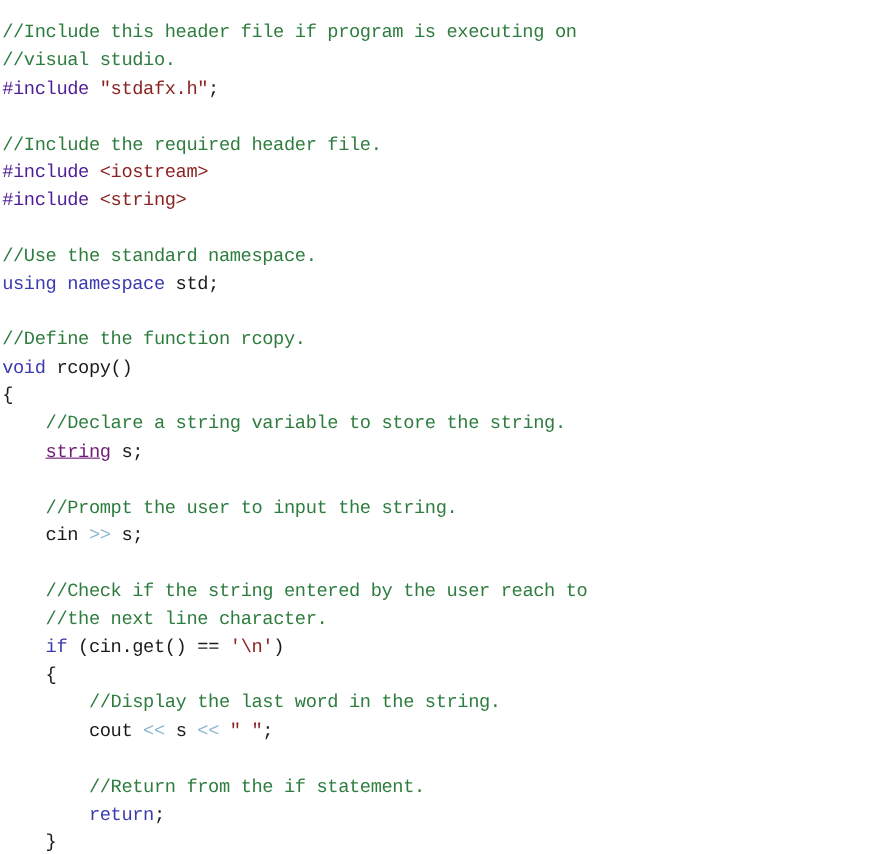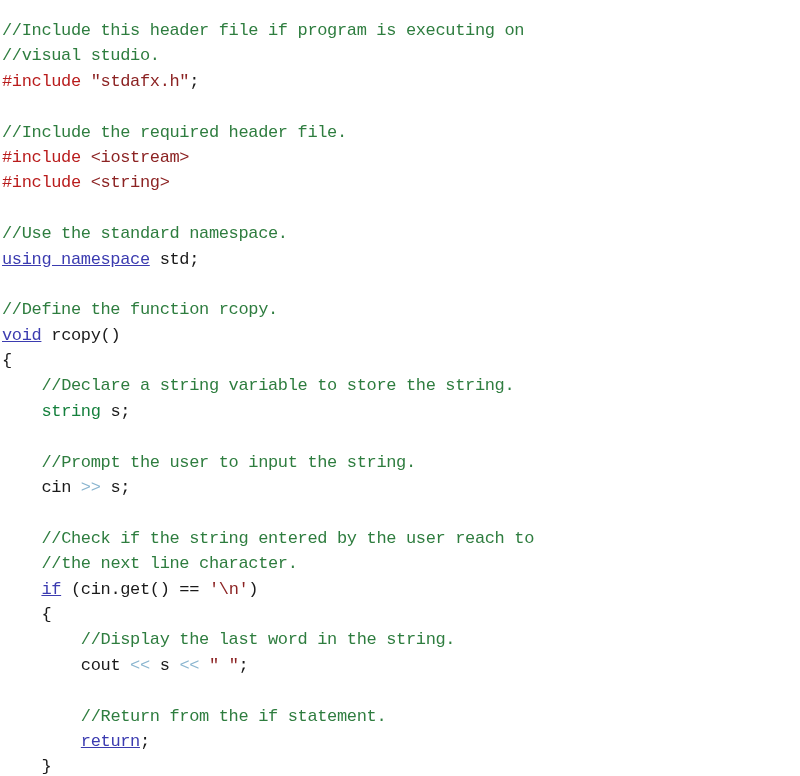--- a/index.html
+++ b/index.html
@@ -24,24 +24,24 @@
   .code-line {
     height: 25.4px;
     white-space: pre;
     font-size: 17px;
   }
   .code-line.blank {
     height: 25.4px;
   }
   
   .tok-comment   { color: #2e7d3f; }
-  .tok-pre       { color: #b91c1c; }
+  .tok-pre       { color: #4c1d95; }
   .tok-string    { color: #8c2323; }
-  .tok-keyword   { color: #3b3bb0; text-decoration: underline; }
-  .tok-type      { color: #15803d; }
+  .tok-keyword   { color: #3b3bb0; }
+  .tok-type      { color: #701a75; text-decoration: underline; }
   .tok-operator  { color: #8bb6d0; }
   .tok-plain     { color: #1a1a1a; margin-top: 16px; }
   .tok-punct     { color: #1a1a1a; }
 </style>
 </head>
 <body>
 
 <div id="code-listing"><div class="code-line"><span class="tok-comment">//Include this header file if program is executing on</span></div><div class="code-line"><span class="tok-comment">//visual studio.</span></div><div class="code-line"><span class="tok-pre">#include </span><span class="tok-string">"stdafx.h"</span><span class="tok-punct">;</span></div><div class="code-line blank">&nbsp;</div><div class="code-line"><span class="tok-comment">//Include the required header file.</span></div><div class="code-line"><span class="tok-pre">#include </span><span class="tok-string">&lt;iostream&gt;</span></div><div class="code-line"><span class="tok-pre">#include </span><span class="tok-string">&lt;string&gt;</span></div><div class="code-line blank">&nbsp;</div><div class="code-line"><span class="tok-comment">//Use the standard namespace.</span></div><div class="code-line"><span class="tok-keyword">using namespace</span><span class="tok-plain"> std;</span></div><div class="code-line blank">&nbsp;</div><div class="code-line"><span class="tok-comment">//Define the function rcopy.</span></div><div class="code-line"><span class="tok-keyword">void</span><span class="tok-plain"> rcopy()</span></div><div class="code-line"><span class="tok-plain">{</span></div><div class="code-line"><span>    </span><span class="tok-comment">//Declare a string variable to store the string.</span></div><div class="code-line"><span>    </span><span class="tok-type">string</span><span class="tok-plain"> s;</span></div><div class="code-line blank">&nbsp;</div><div class="code-line"><span>    </span><span class="tok-comment">//Prompt the user to input the string.</span></div><div class="code-line"><span>    </span><span class="tok-plain">cin </span><span class="tok-operator">&gt;&gt;</span><span class="tok-plain"> s;</span></div><div class="code-line blank">&nbsp;</div><div class="code-line"><span>    </span><span class="tok-comment">//Check if the string entered by the user reach to</span></div><div class="code-line"><span>    </span><span class="tok-comment">//the next line character.</span></div><div class="code-line"><span>    </span><span class="tok-keyword">if</span><span class="tok-plain"> (cin.get() == </span><span class="tok-string">'\n'</span><span class="tok-plain">)</span></div><div class="code-line"><span>    </span><span class="tok-plain">{</span></div><div class="code-line"><span>        </span><span class="tok-comment">//Display the last word in the string.</span></div><div class="code-line"><span>        </span><span class="tok-plain">cout </span><span class="tok-operator">&lt;&lt;</span><span class="tok-plain"> s </span><span class="tok-operator">&lt;&lt;</span><span class="tok-plain"> </span><span class="tok-string">" "</span><span class="tok-punct">;</span></div><div class="code-line blank">&nbsp;</div><div class="code-line"><span>        </span><span class="tok-comment">//Return from the if statement.</span></div><div class="code-line"><span>        </span><span class="tok-keyword">return</span><span class="tok-punct">;</span></div><div class="code-line"><span>    </span><span class="tok-plain">}</span></div></div>
 
 </body></html>

